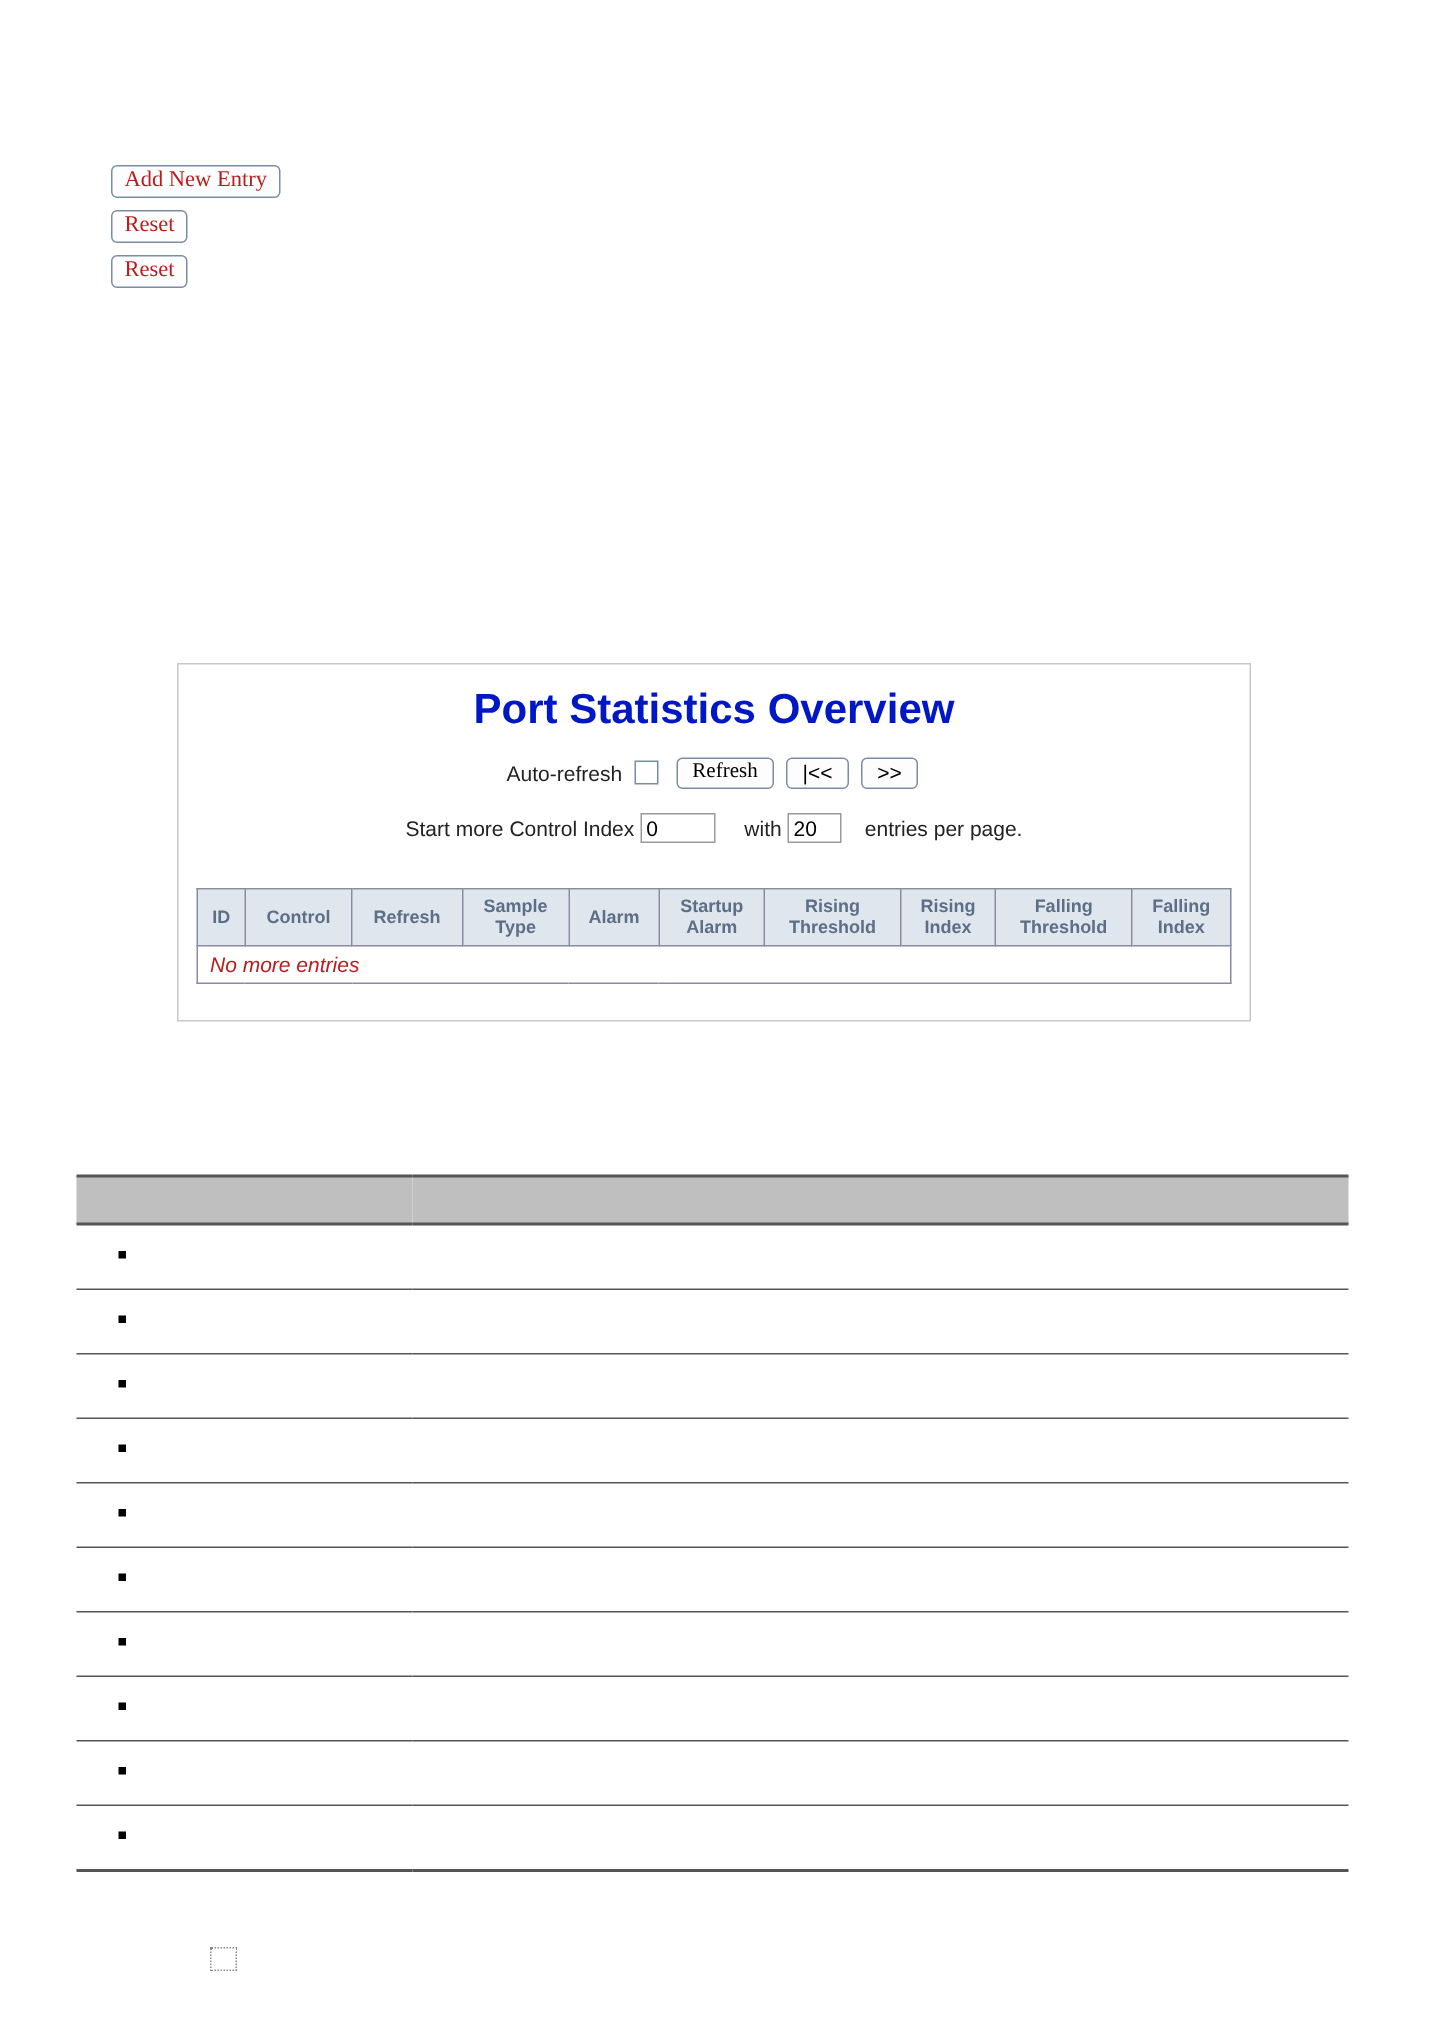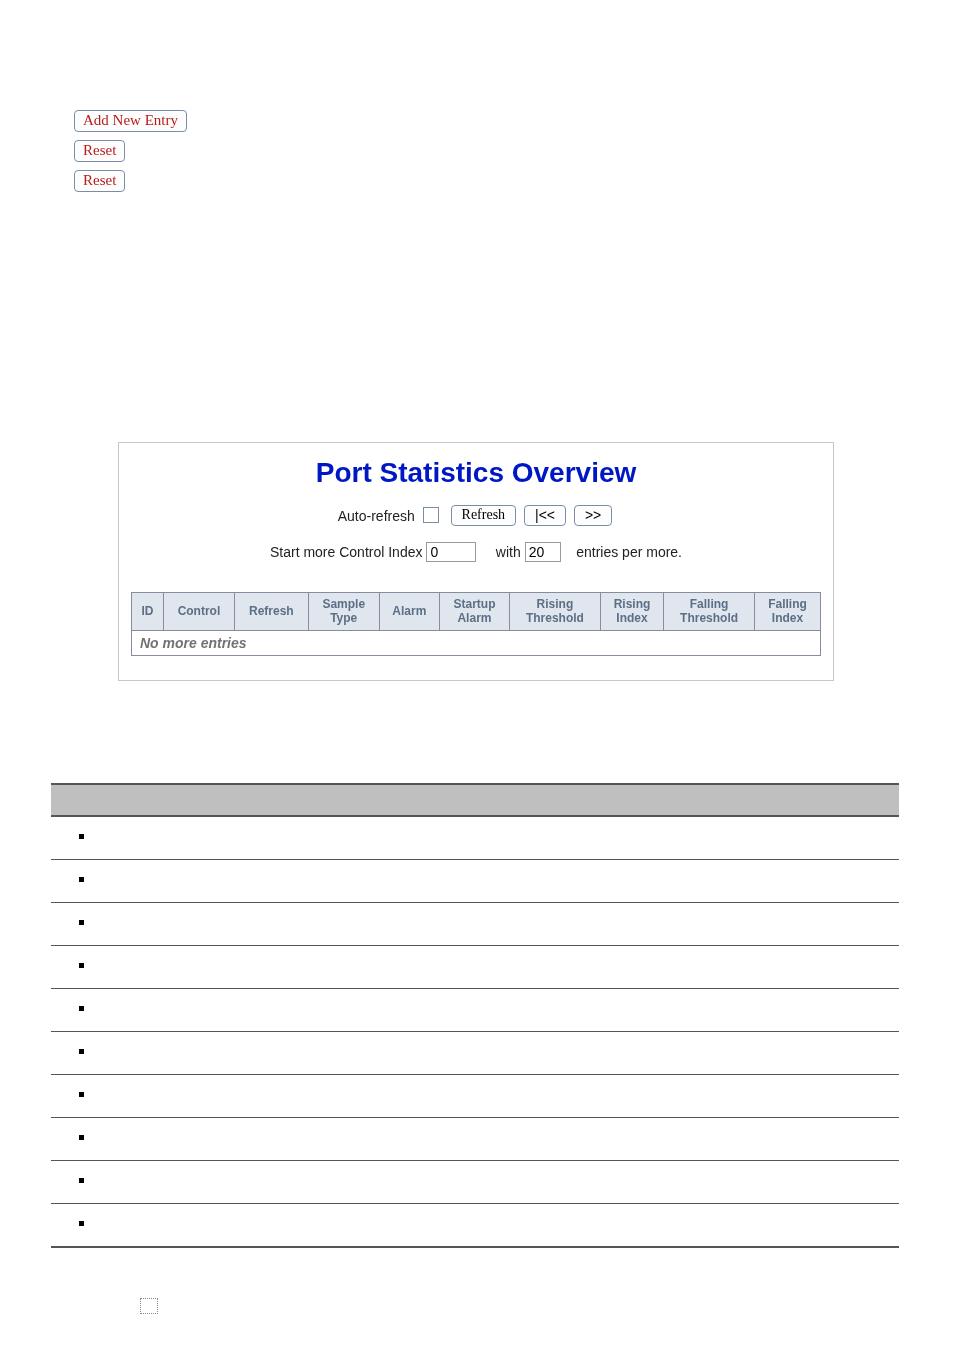--- a/index.html
+++ b/index.html
@@ -117,24 +117,23 @@
     border: 1px solid #8a8aa0;
     padding: 4px 6px;
     text-align: center;
     line-height: 1.2;
   }
   .ov-table td.nomore {
     border: 1px solid #8a8aa0;
     font-style: italic;
     font-family: Arial, sans-serif;
     font-size: 14px;
-    color: #737373;
+    color: #b91c1c;
     padding: 4px 8px;
     background: #fff;
-    font-weight: bold;
   }
   
   .skel-wrap {
     margin: 102px 55px 0 51px;
   }
   .skel-table {
     width: 100%;
     border-collapse: collapse;
     font-family: Arial, sans-serif;
     font-size: 14px;
@@ -202,21 +201,21 @@
     <button class="nav-btn">&gt;&gt;</button>
   </div>
 
   <div class="control-row">
     <span>Start more Control Index</span>
     <input class="txt-input wider" type="text" value="0" style="">
     &nbsp;&nbsp;&nbsp;
     <span>with</span>
     <input class="txt-input" type="text" value="20" style="">
     &nbsp;&nbsp;
-    <span>entries per more.</span>
+    <span>entries per page.</span>
   </div>
 
   <table class="ov-table">
     <thead>
       <tr>
         <th>ID</th>
         <th>Control</th>
         <th>Refresh</th>
         <th>Sample<br>Type</th>
         <th>Alarm</th>

